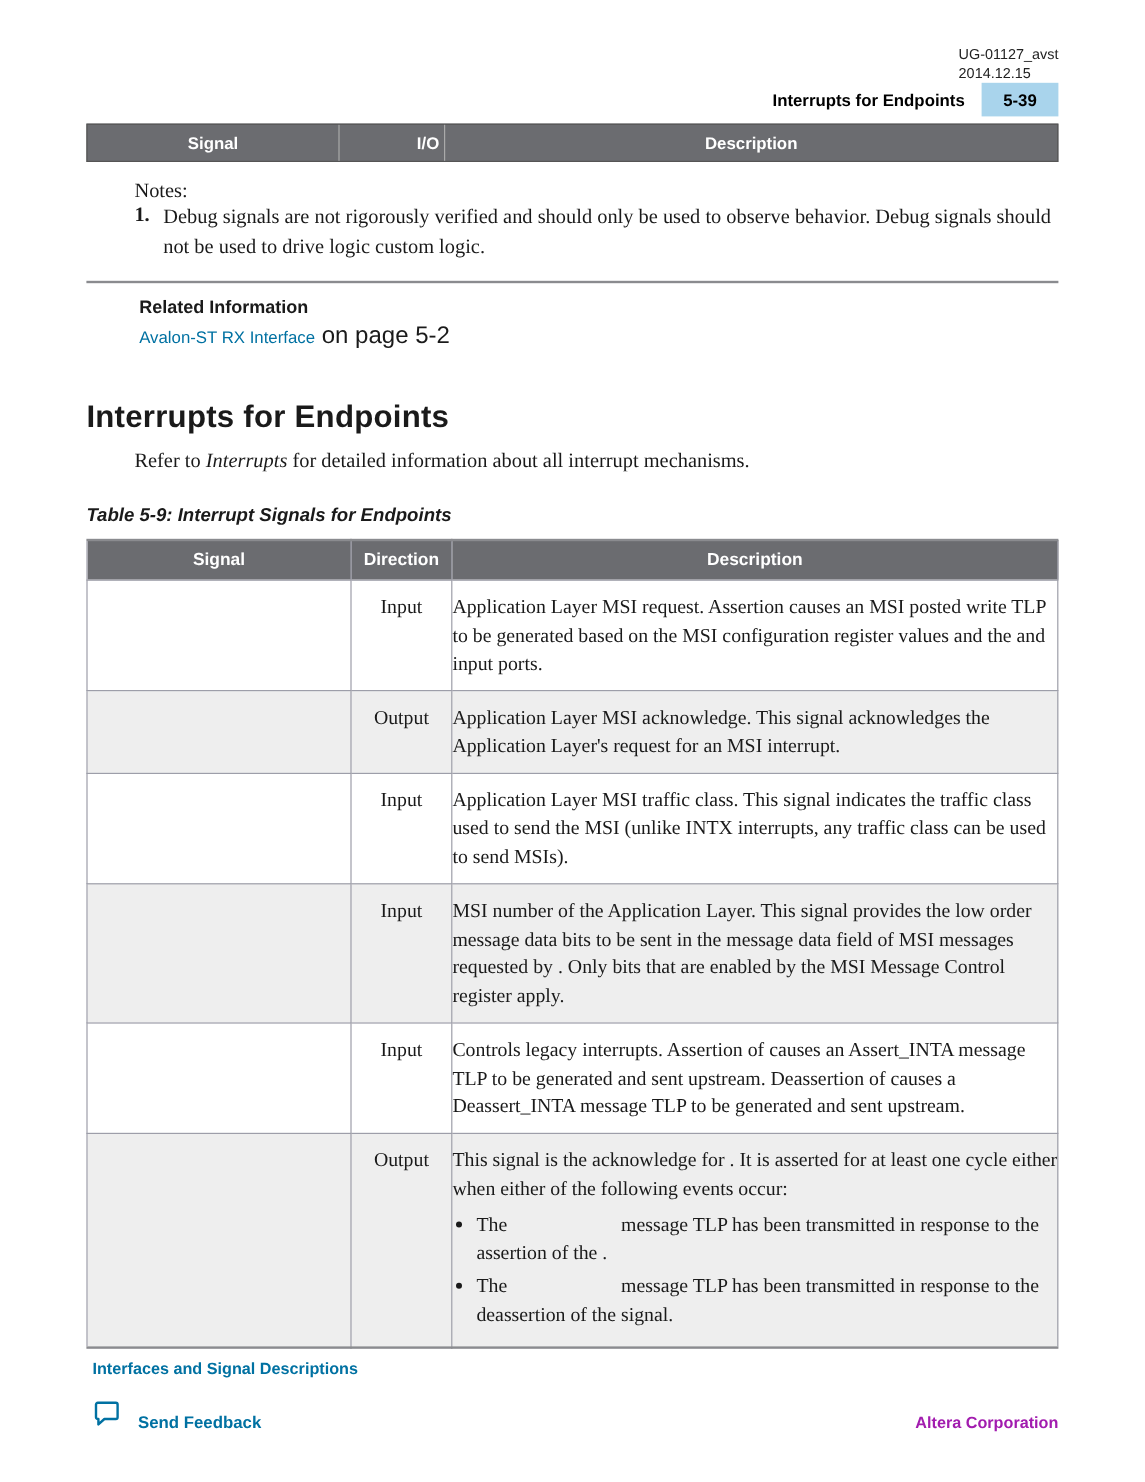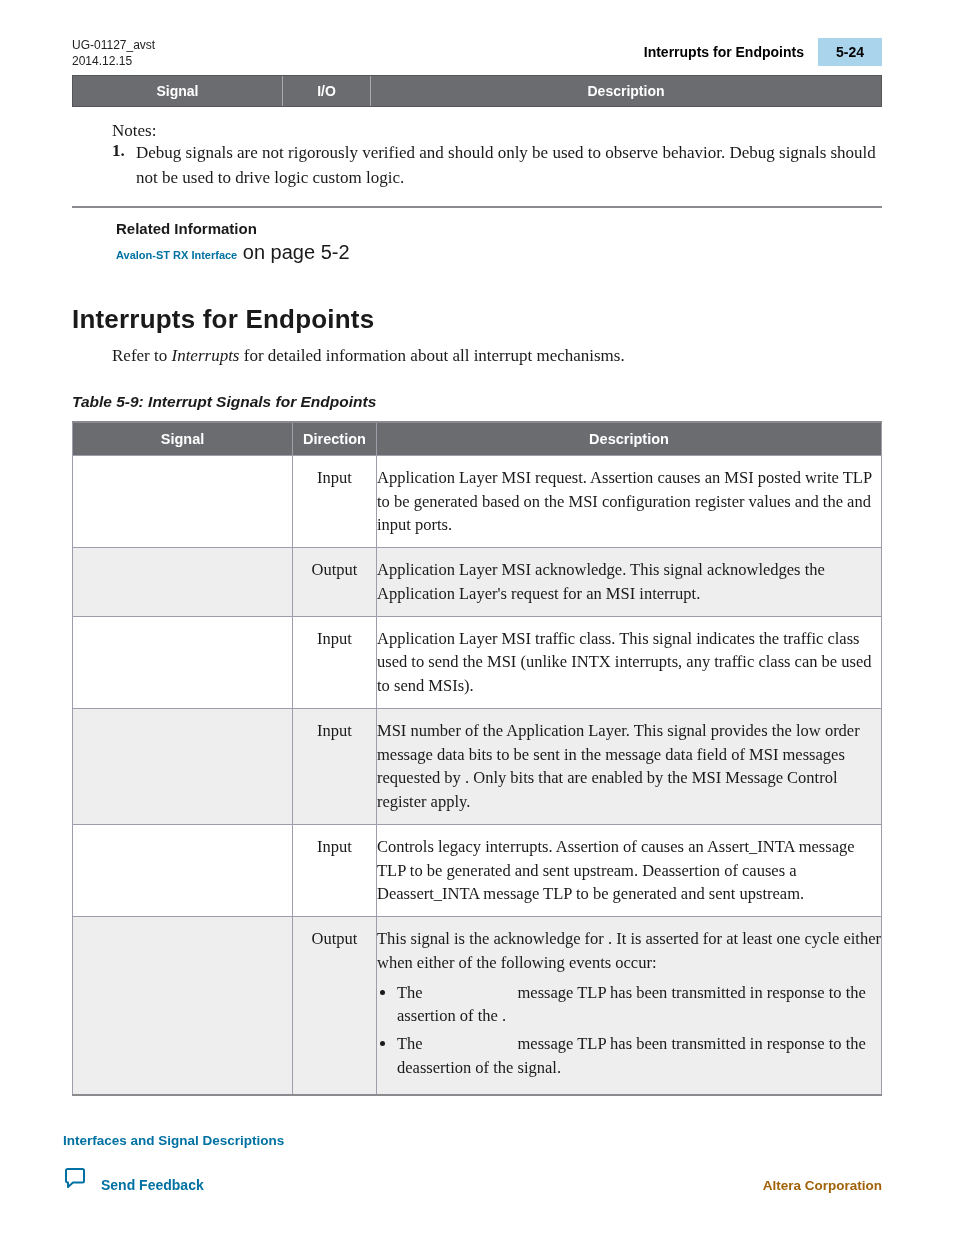--- a/index.html
+++ b/index.html
@@ -20,43 +20,43 @@
     color: #1a1a1a;
     position: relative;
   }
   .sans { font-family: "Myriad Pro", "Segoe UI", Arial, sans-serif; }
 
   .page {
     padding: 38px 72px 0 72px;
   }
 
   
-  .tophdr { display:flex; justify-content:space-between; align-items:flex-start; margin-bottom:6px; }
+  .tophdr { display:flex; justify-content:space-between; align-items:flex-end; margin-bottom:6px;flex-direction:column; }
   .tophdr .left { font-size:12px; line-height:1.3; color:#222; }
   .tophdr .right { display:flex; align-items:stretch; }
   .tophdr .title { font-weight:600; font-size:14px; padding:6px 14px; color:#000; }
   .tophdr .pageno { background:var(--accent-blue); font-weight:600; font-size:14px; padding:6px 18px; color:#000; }
 
   
   .minibar { display:flex; background:var(--header-gray); color:#fff; font-weight:600; font-size:14px; border:1px solid #555; }
   .minibar .c1 { flex:0 0 210px; text-align:center; padding:7px 4px; border-right:1px solid #aaa;}
-  .minibar .c2 { flex:0 0 88px;  text-align:center; padding:7px 4px; border-right:1px solid #aaa;}
+  .minibar .c2 { flex:0 0 88px;  text-align:right; padding:7px 4px; border-right:1px solid #aaa;}
   .minibar .c3 { flex:1 1 auto;  text-align:center; padding:7px 4px;}
 
   .notes-block { margin:14px 0 0 40px; }
   .notes-title { margin-bottom:0; }
   .notes-item { display:flex; }
   .notes-item .num { flex:0 0 24px; font-weight:600; }
   .notes-item .txt { flex:1; line-height:1.45; }
 
   hr.rule { border:none; border-top:2px solid var(--rule-gray); margin:16px 0 12px 0; }
 
   .related { margin-left:44px; }
   .related .hdr { font-weight:700; font-size:15px; margin-bottom:4px; }
-  .related .link { color:var(--link-blue); font-weight:700; font-size:11px; text-decoration:none; }
+  .related .link { color:var(--link-blue); font-weight:400; font-size:14px; text-decoration:none; }
   .related .suffix { font-size:20px; }
 
   h2.section { font-size:26px; font-weight:700; margin:40px 0 8px 0; letter-spacing:0.2px; }
   .intro { margin-left:40px; line-height:1.5; }
   .intro em { font-style:italic; }
 
   .tbl-title { font-weight:700; font-size:15.5px; margin:24px 0 10px 0;font-style:italic; }
 
   table.sig {
     width:100%;
@@ -84,44 +84,44 @@
   table.sig tbody tr:nth-child(even) td { background:#eeeeee; }
   table.sig col.cs { width:220px; }
   table.sig col.cd { width:84px; }
 
   table.sig ul { margin:6px 0 0 0; padding-left:20px; }
   table.sig ul li { margin-bottom:4px; }
 
   
   .footer {
     position:absolute;
-    left:63px; right:72px; bottom:42px;
+    left:77px; right:72px; bottom:42px;
     display:flex; justify-content:space-between; align-items:flex-end;
     font-size:13.5px;
   }
   .footer .fl { display:flex; flex-direction:column; gap:18px; }
   .footer .toplink { color:var(--link-blue); font-weight:700; text-decoration:none; }
-  .footer .corp { font-weight:700; color:#a16207; }
+  .footer .corp { font-weight:700; color:#a21caf; }
   .fbk { display:flex; align-items:flex-end; gap:14px; }
   .fbk svg { width:24px; height:24px; }
   .fbk a { color:var(--link-blue); font-weight:700; text-decoration:none; font-size:14px; }
 </style>
 </head>
 <body>
 
 <div class="page">
 
   <div class="tophdr">
     <div class="left sans">
       <div>UG-01127_avst</div>
       <div>2014.12.15</div>
     </div>
     <div class="right sans">
       <div class="title">Interrupts for Endpoints</div>
-      <div class="pageno">5-24</div>
+      <div class="pageno">5-39</div>
     </div>
   </div>
 
   <div class="minibar sans">
     <div class="c1">Signal</div>
     <div class="c2">I/O</div>
     <div class="c3">Description</div>
   </div>
 
   <div class="notes-block">

